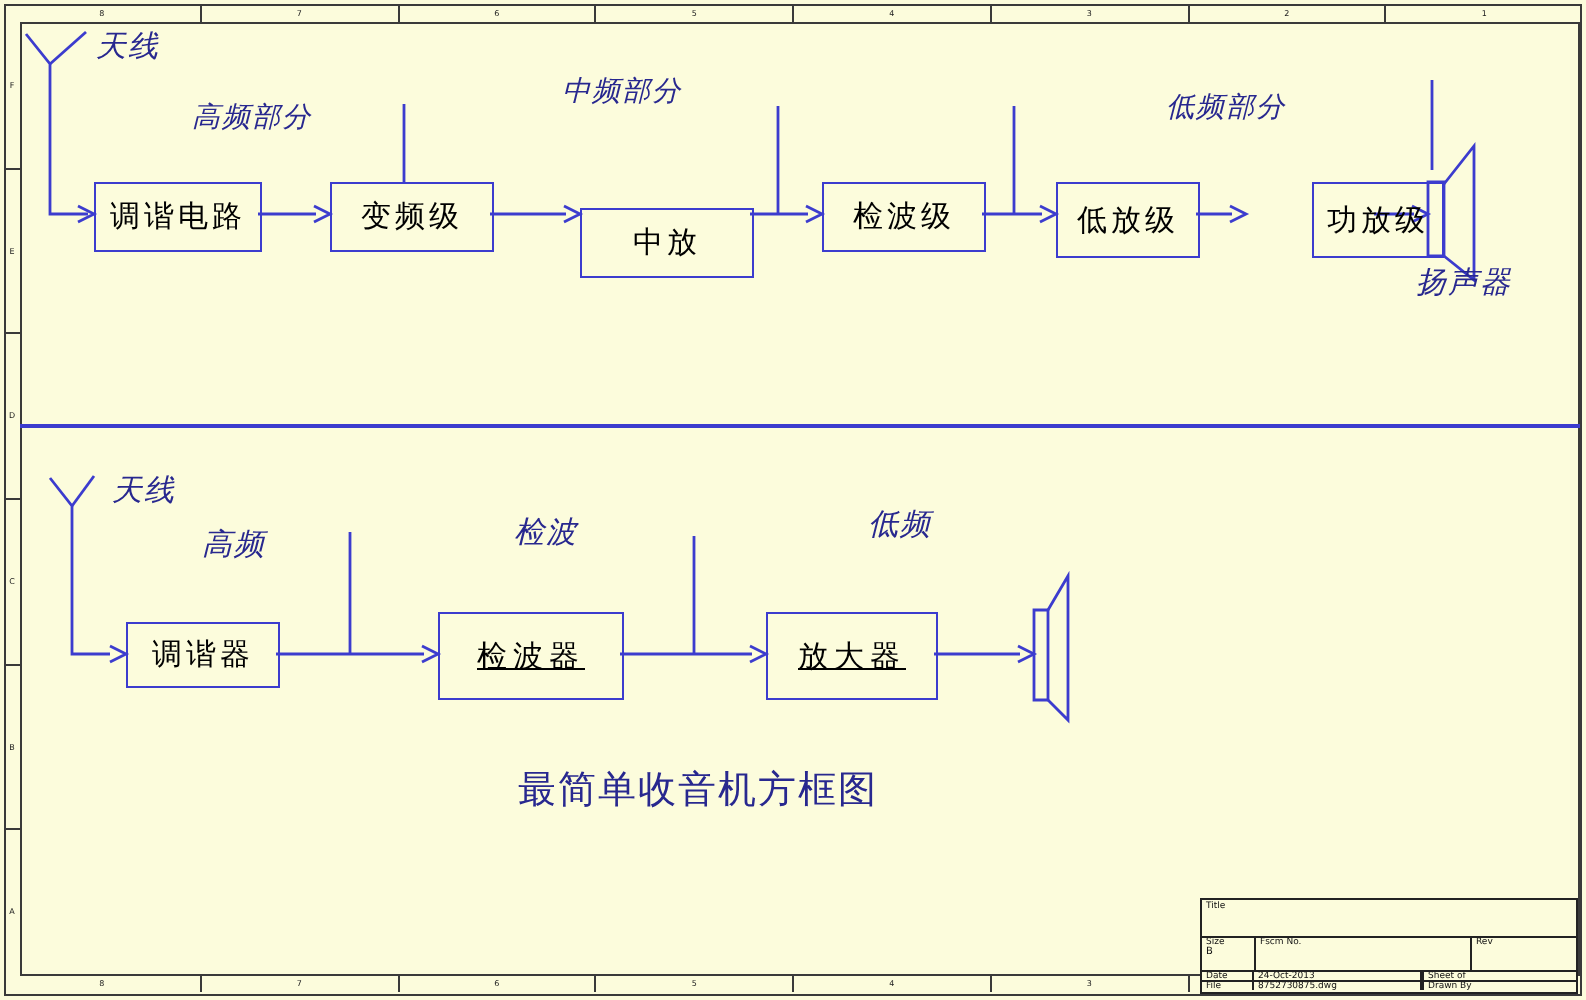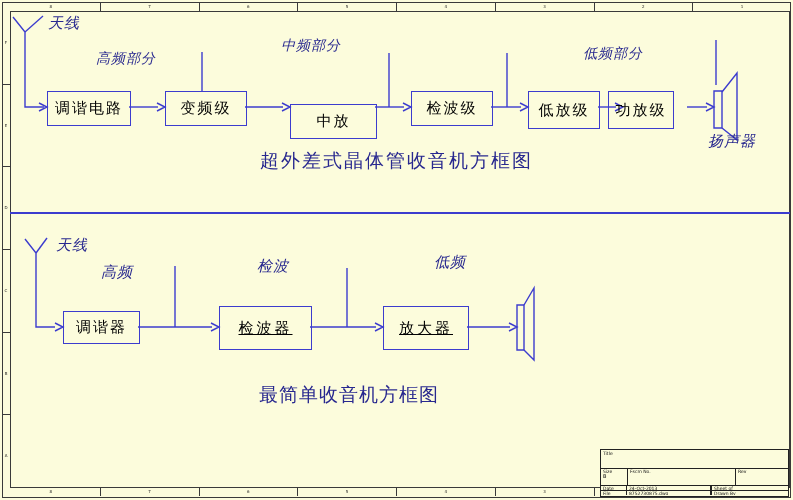--- a/index.html
+++ b/index.html
@@ -132,28 +132,27 @@
       <path d="M517 305 h7 v45 h-7 z"></path>
       <path d="M524 305 L534 288 V360 L524 350"></path>
     </g>
   </svg>
 
   <div class="blk" style="left:47px;top:91px;width:82px;height:33px">调谐电路</div>
   <div class="blk" style="left:165px;top:91px;width:80px;height:33px">变频级</div>
   <div class="blk" style="left:290px;top:104px;width:85px;height:33px">中放</div>
   <div class="blk" style="left:528px;top:91px;width:70px;height:36px">低放级</div>
   <div class="blk" style="left:411px;top:91px;width:80px;height:33px">检波级</div>
-  <div class="blk" style="left:608px;top:91px;width:64px;height:36px">功放级</div>
+  <div class="blk" style="left:656px;top:91px;width:64px;height:36px">功放级</div>
 
   <div class="lbl med" style="left:48px;top:14px">天线</div>
   <div class="lbl" style="left:96px;top:50px">高频部分</div>
   <div class="lbl" style="left:281px;top:37px">中频部分</div>
   <div class="lbl" style="left:583px;top:45px">低频部分</div>
   <div class="lbl med" style="left:708px;top:132px">扬声器</div>
-  <div class="dtitle" style="left:260px;top:148px;width:264px">超外差式晶体管收音机方框图</div>
 
   <div class="blk" style="left:63px;top:311px;width:75px;height:31px">调谐器</div>
   <div class="blk big" style="left:219px;top:306px;width:91px;height:42px">检波器</div>
   <div class="blk big" style="left:383px;top:306px;width:84px;height:42px">放大器</div>
 
   <div class="lbl med" style="left:56px;top:236px">天线</div>
   <div class="lbl med" style="left:101px;top:263px">高频</div>
   <div class="lbl med" style="left:257px;top:257px">检波</div>
   <div class="lbl med" style="left:434px;top:253px">低频</div>
   <div class="dtitle" style="left:256px;top:382px;width:186px;letter-spacing:1px">最简单收音机方框图</div>

